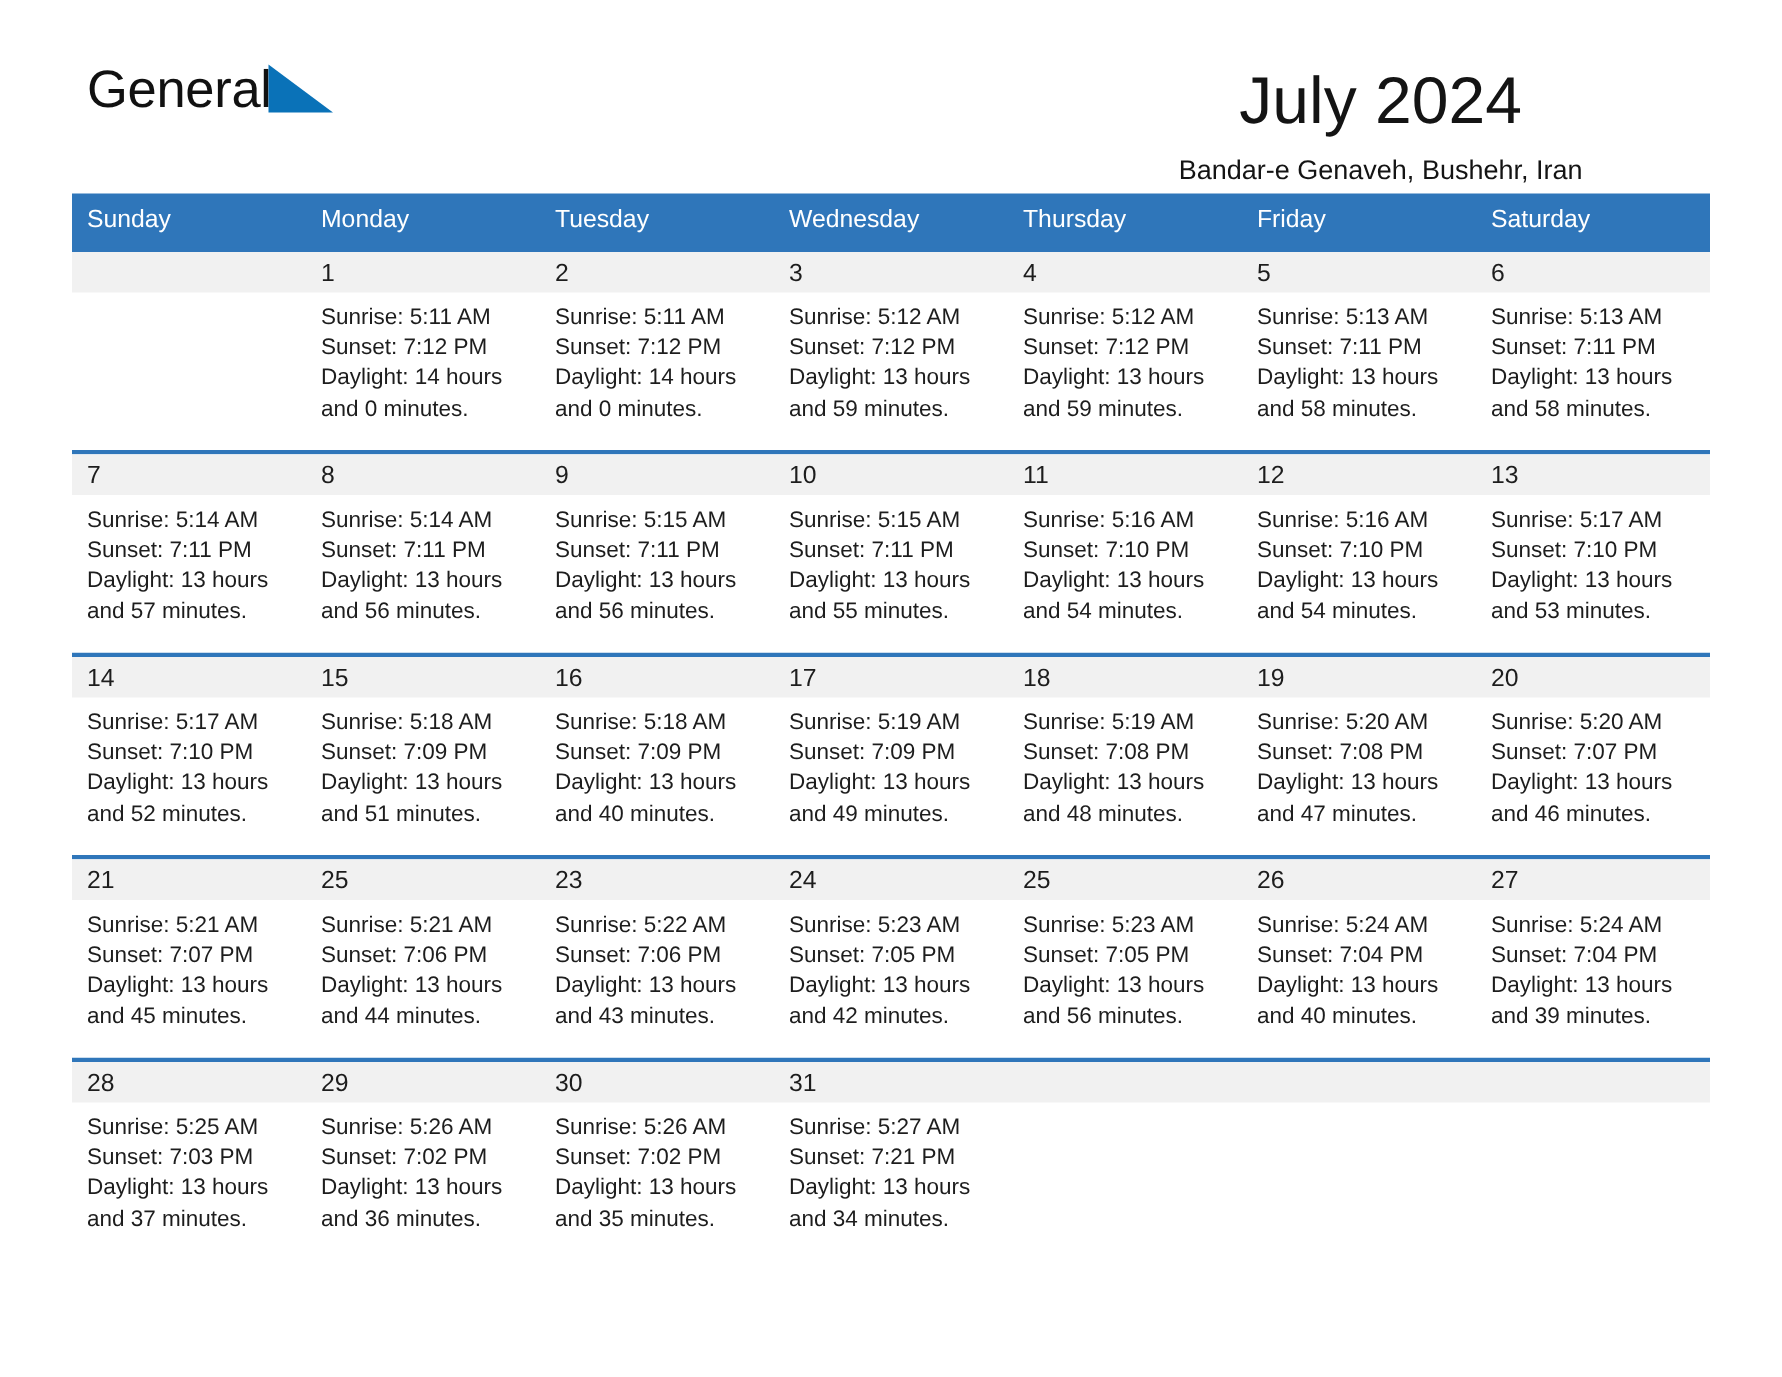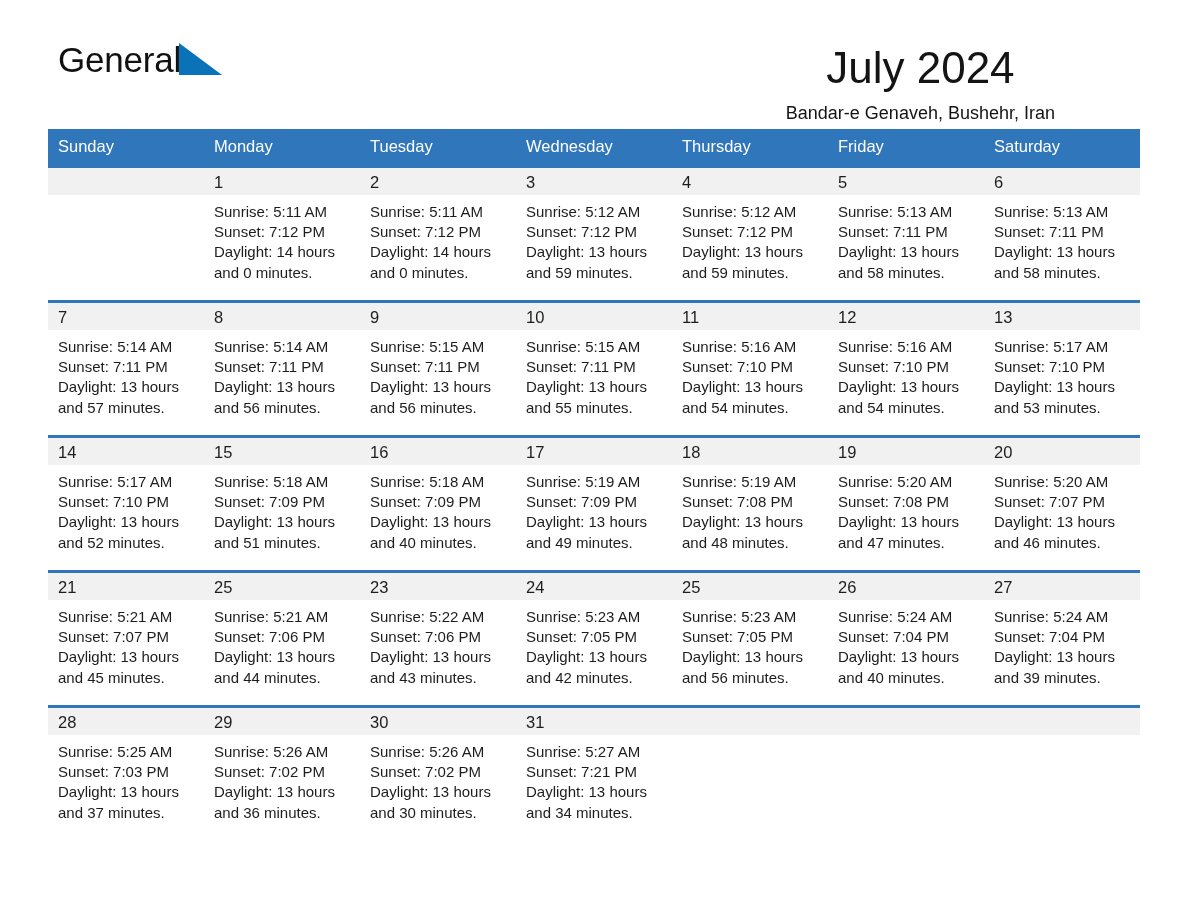--- a/index.html
+++ b/index.html
@@ -491,21 +491,21 @@
               </div>
             </div>
           </td>
           <td>
             <div class="cell">
               <div class="daynum-band">30</div>
               <div class="detail">
                 <div>Sunrise: 5:26 AM</div>
                 <div>Sunset: 7:02 PM</div>
                 <div>Daylight: 13 hours</div>
-                <div>and 30 minutes.</div>
+                <div>and 35 minutes.</div>
               </div>
             </div>
           </td>
           <td>
             <div class="cell">
               <div class="daynum-band">31</div>
               <div class="detail">
                 <div>Sunrise: 5:27 AM</div>
                 <div>Sunset: 7:21 PM</div>
                 <div>Daylight: 13 hours</div>

